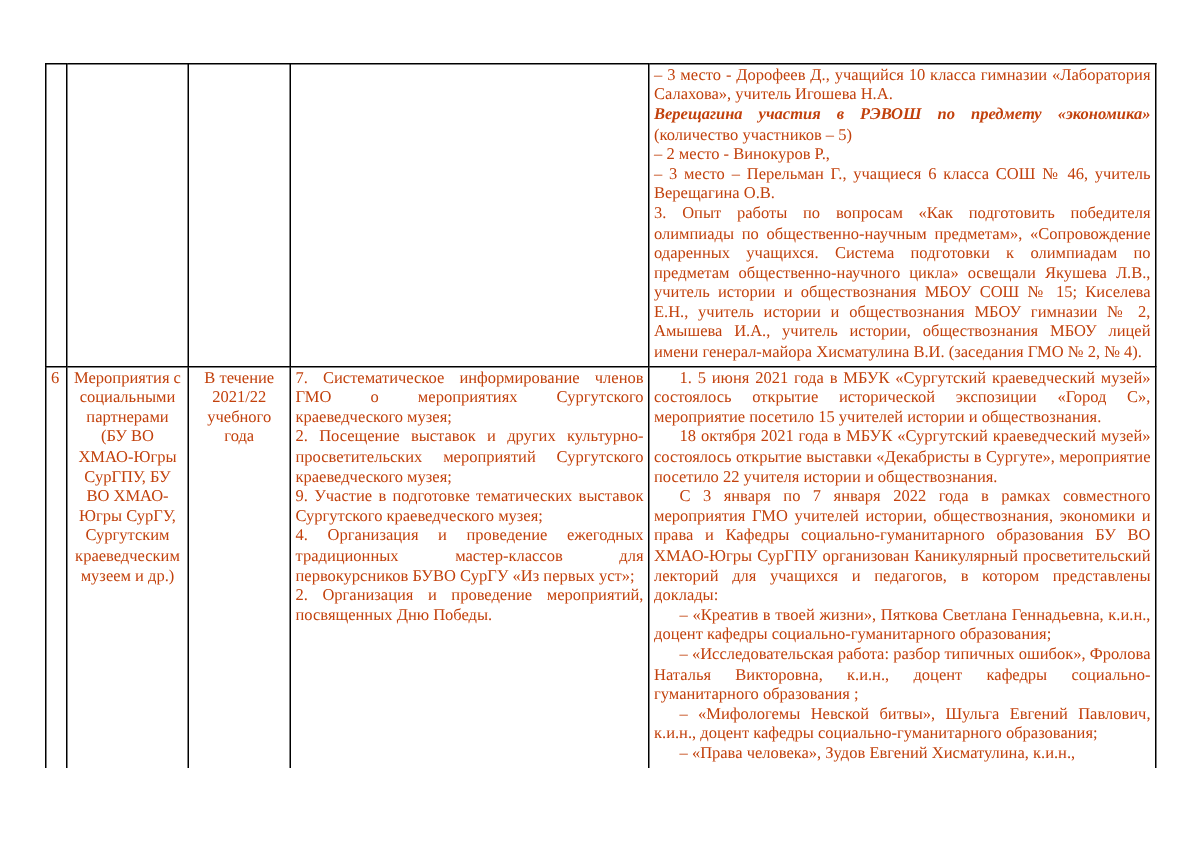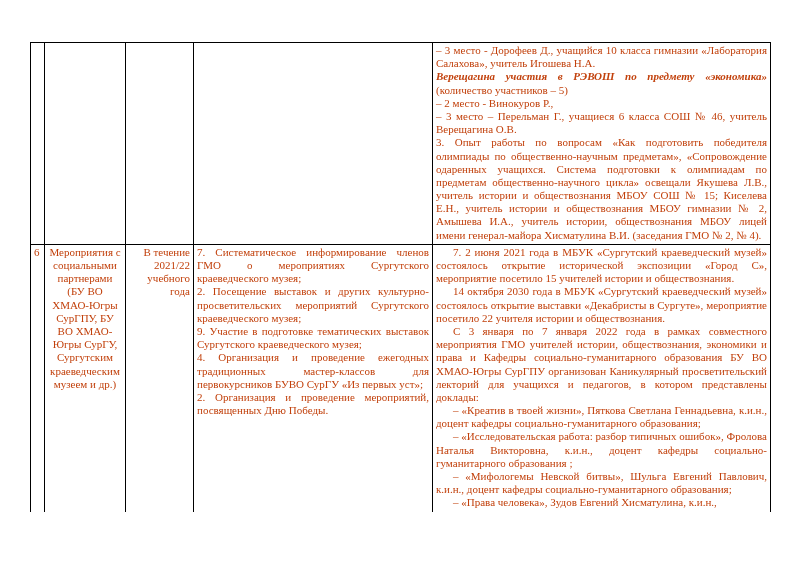--- a/index.html
+++ b/index.html
@@ -26,21 +26,21 @@
     border: 1px solid #000000;
     vertical-align: top;
     padding: 1px 3px 2px 3px;
     font-size: 11px;
     line-height: 1.2;
     overflow-wrap: break-word;
   }
   tr.last-row td.cell { border-bottom: none; }
   .cell-number { text-align: left; padding-left: 3px; }
   .cell-title { text-align: center; }
-  .cell-timing { text-align: right; }
+  .cell-timing { text-align: center; }
   .cell-activities p.para, .cell-results p.para { text-align: justify; }
   p.para { margin: 0; }
   p.para.indent { text-indent: 17px; }
   p.para.flush { text-indent: 0; }
 </style>
 </head>
 <body>
 
 <div class="page">
   <table class="doc-table">
@@ -70,22 +70,22 @@
         <td class="cell cell-title">Мероприятия с социальными партнерами (БУ ВО ХМАО-Югры СурГПУ, БУ ВО ХМАО-Югры СурГУ, Сургутским краеведческим музеем и др.)</td>
         <td class="cell cell-timing">В течение 2021/22 учебного года</td>
         <td class="cell cell-activities">
             <p class="para flush"><span>7. Систематическое информирование членов ГМО о мероприятиях Сургутского краеведческого музея;</span></p>
             <p class="para flush"><span>2. Посещение выставок и других культурно-просветительских мероприятий Сургутского краеведческого музея;</span></p>
             <p class="para flush"><span>9. Участие в подготовке тематических выставок Сургутского краеведческого музея;</span></p>
             <p class="para flush"><span>4. Организация и проведение ежегодных традиционных мастер-классов для первокурсников БУВО СурГУ «Из первых уст»;</span></p>
             <p class="para flush"><span>2. Организация и проведение мероприятий, посвященных Дню Победы.</span></p>
           </td>
         <td class="cell cell-results">
-            <p class="para indent"><span>7. 2 июня 2021 года в МБУК «Сургутский краеведческий музей» состоялось открытие исторической экспозиции «Город С», мероприятие посетило 15 учителей истории и обществознания.</span></p>
-            <p class="para indent"><span>14 октября 2030 года в МБУК «Сургутский краеведческий музей» состоялось открытие выставки «Декабристы в Сургуте», мероприятие посетило 22 учителя истории и обществознания.</span></p>
+            <p class="para indent"><span>1. 5 июня 2021 года в МБУК «Сургутский краеведческий музей» состоялось открытие исторической экспозиции «Город С», мероприятие посетило 15 учителей истории и обществознания.</span></p>
+            <p class="para indent"><span>18 октября 2021 года в МБУК «Сургутский краеведческий музей» состоялось открытие выставки «Декабристы в Сургуте», мероприятие посетило 22 учителя истории и обществознания.</span></p>
             <p class="para indent"><span>С 3 января по 7 января 2022 года в рамках совместного мероприятия ГМО учителей истории, обществознания, экономики и права и Кафедры социально-гуманитарного образования БУ ВО ХМАО-Югры СурГПУ организован Каникулярный просветительский лекторий для учащихся и педагогов, в котором представлены доклады:</span></p>
             <p class="para indent"><span>– «Креатив в твоей жизни», Пяткова Светлана Геннадьевна, к.и.н., доцент кафедры социально-гуманитарного образования;</span></p>
             <p class="para indent"><span>– «Исследовательская работа: разбор типичных ошибок», Фролова Наталья Викторовна, к.и.н., доцент кафедры социально-гуманитарного образования ;</span></p>
             <p class="para indent"><span>– «Мифологемы Невской битвы», Шульга Евгений Павлович, к.и.н., доцент кафедры социально-гуманитарного образования;</span></p>
             <p class="para indent"><span>– «Права человека», Зудов Евгений Хисматулина, к.и.н.,</span></p>
           </td>
       </tr>
     </tbody>
   </table>
 </div>

